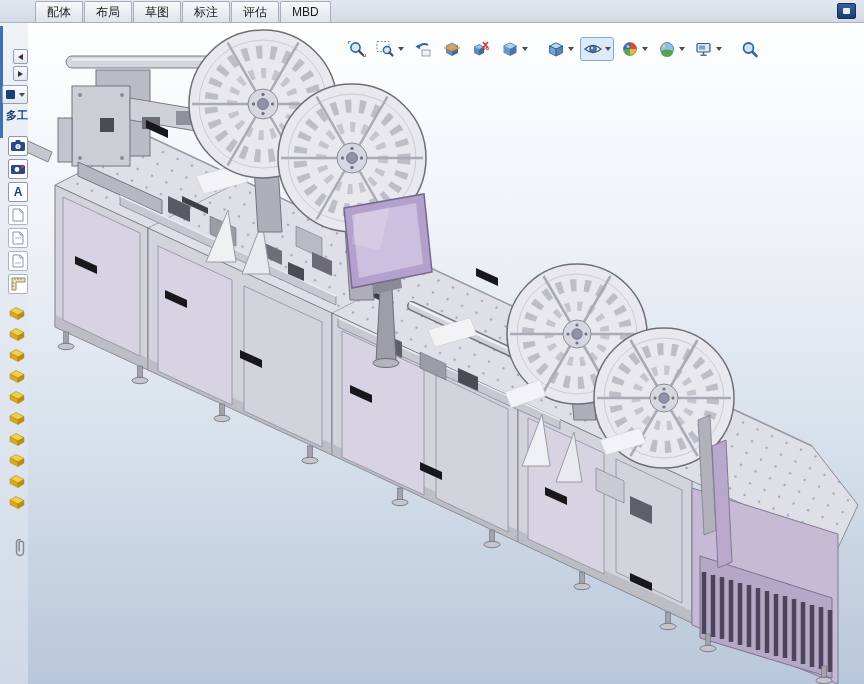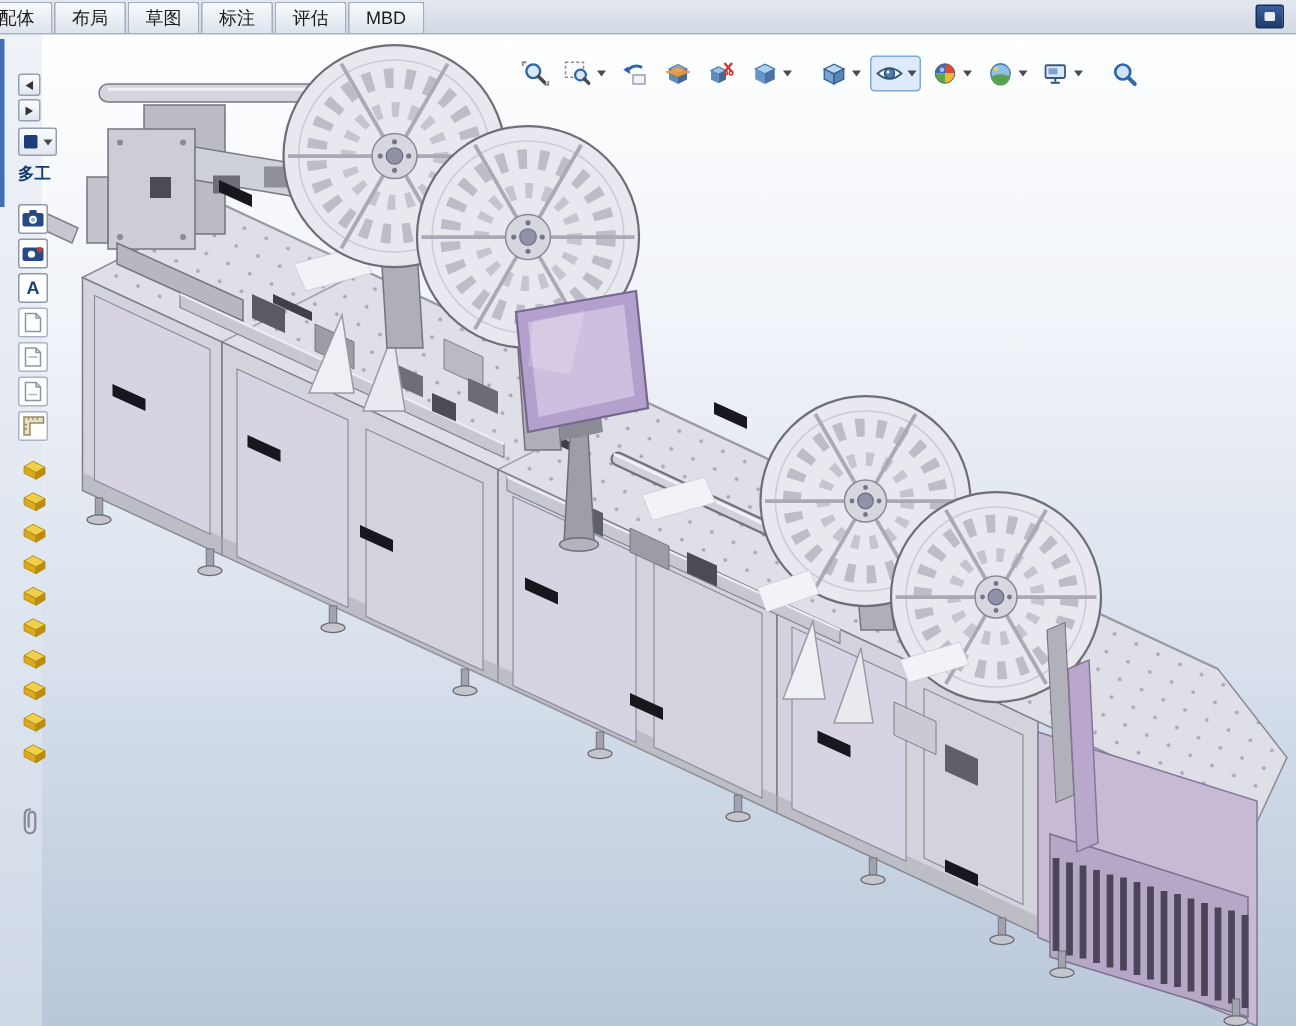--- a/index.html
+++ b/index.html
@@ -6,21 +6,21 @@
   body{
     width:864px;height:684px;position:relative;overflow:hidden;
     font-family:"Liberation Sans","DejaVu Sans",sans-serif;
     background:#ffffff;
   }
   
   .tabbar{
     position:absolute;top:0;left:0;right:0;height:22px;
     background:linear-gradient(#e3e8f0,#d3dae5);
     border-bottom:1px solid #a9b2c0;
-    display:flex;align-items:center;z-index:10;
+    display:flex;align-items:center;z-index:10;padding-left:48px;
   }
   .tab{
     height:20px;line-height:20px;padding:0 11px;font-size:12px;color:#1c1c1c;
     background:linear-gradient(#f7f9fc,#dee4ec);
     border:1px solid #a5aebc;border-bottom:none;
     border-radius:2px 2px 0 0;margin-right:1px;white-space:nowrap;cursor:default;
   }
   .tab:first-child{margin-left:-13px;}
   .win-btn{
     position:absolute;top:3px;right:8px;width:17px;height:14px;z-index:11;
@@ -47,21 +47,21 @@
   .hud-btn.pressed{background:#dceafa;border-color:#7fa9da;}
   .hud-sep{width:9px;}
   .caret{
     width:0;height:0;margin-left:2px;
     border-left:3.5px solid transparent;border-right:3.5px solid transparent;
     border-top:4px solid #4a4a52;
   }
   
   .sidebar{position:absolute;left:0;top:22px;width:28px;bottom:0;z-index:5;background:rgba(226,231,240,0.55);}
   .panel-edge{position:absolute;left:0;top:4px;width:3px;height:112px;background:#3f6fb5;}
-  .side-abs{position:absolute;left:12px;width:28px;display:flex;flex-direction:column;align-items:flex-start;}
+  .side-abs{position:absolute;left:0;width:28px;display:flex;flex-direction:column;align-items:flex-end;}
   .mini-btn{
     width:13px;height:13px;margin:1px 0;background:linear-gradient(#fbfcfe,#e2e7ef);
     border:1px solid #93a0b4;border-radius:2px;display:flex;align-items:center;justify-content:center;
   }
   .tri-left{width:0;height:0;border-top:3.5px solid transparent;border-bottom:3.5px solid transparent;border-right:5px solid #333;}
   .tri-right{width:0;height:0;border-top:3.5px solid transparent;border-bottom:3.5px solid transparent;border-left:5px solid #333;}
   .swatch-btn{
     width:24px;height:17px;margin-top:3px;background:linear-gradient(#fbfcfe,#e2e7ef);
     border:1px solid #93a0b4;border-radius:2px;display:flex;align-items:center;justify-content:center;gap:2px;
   }

